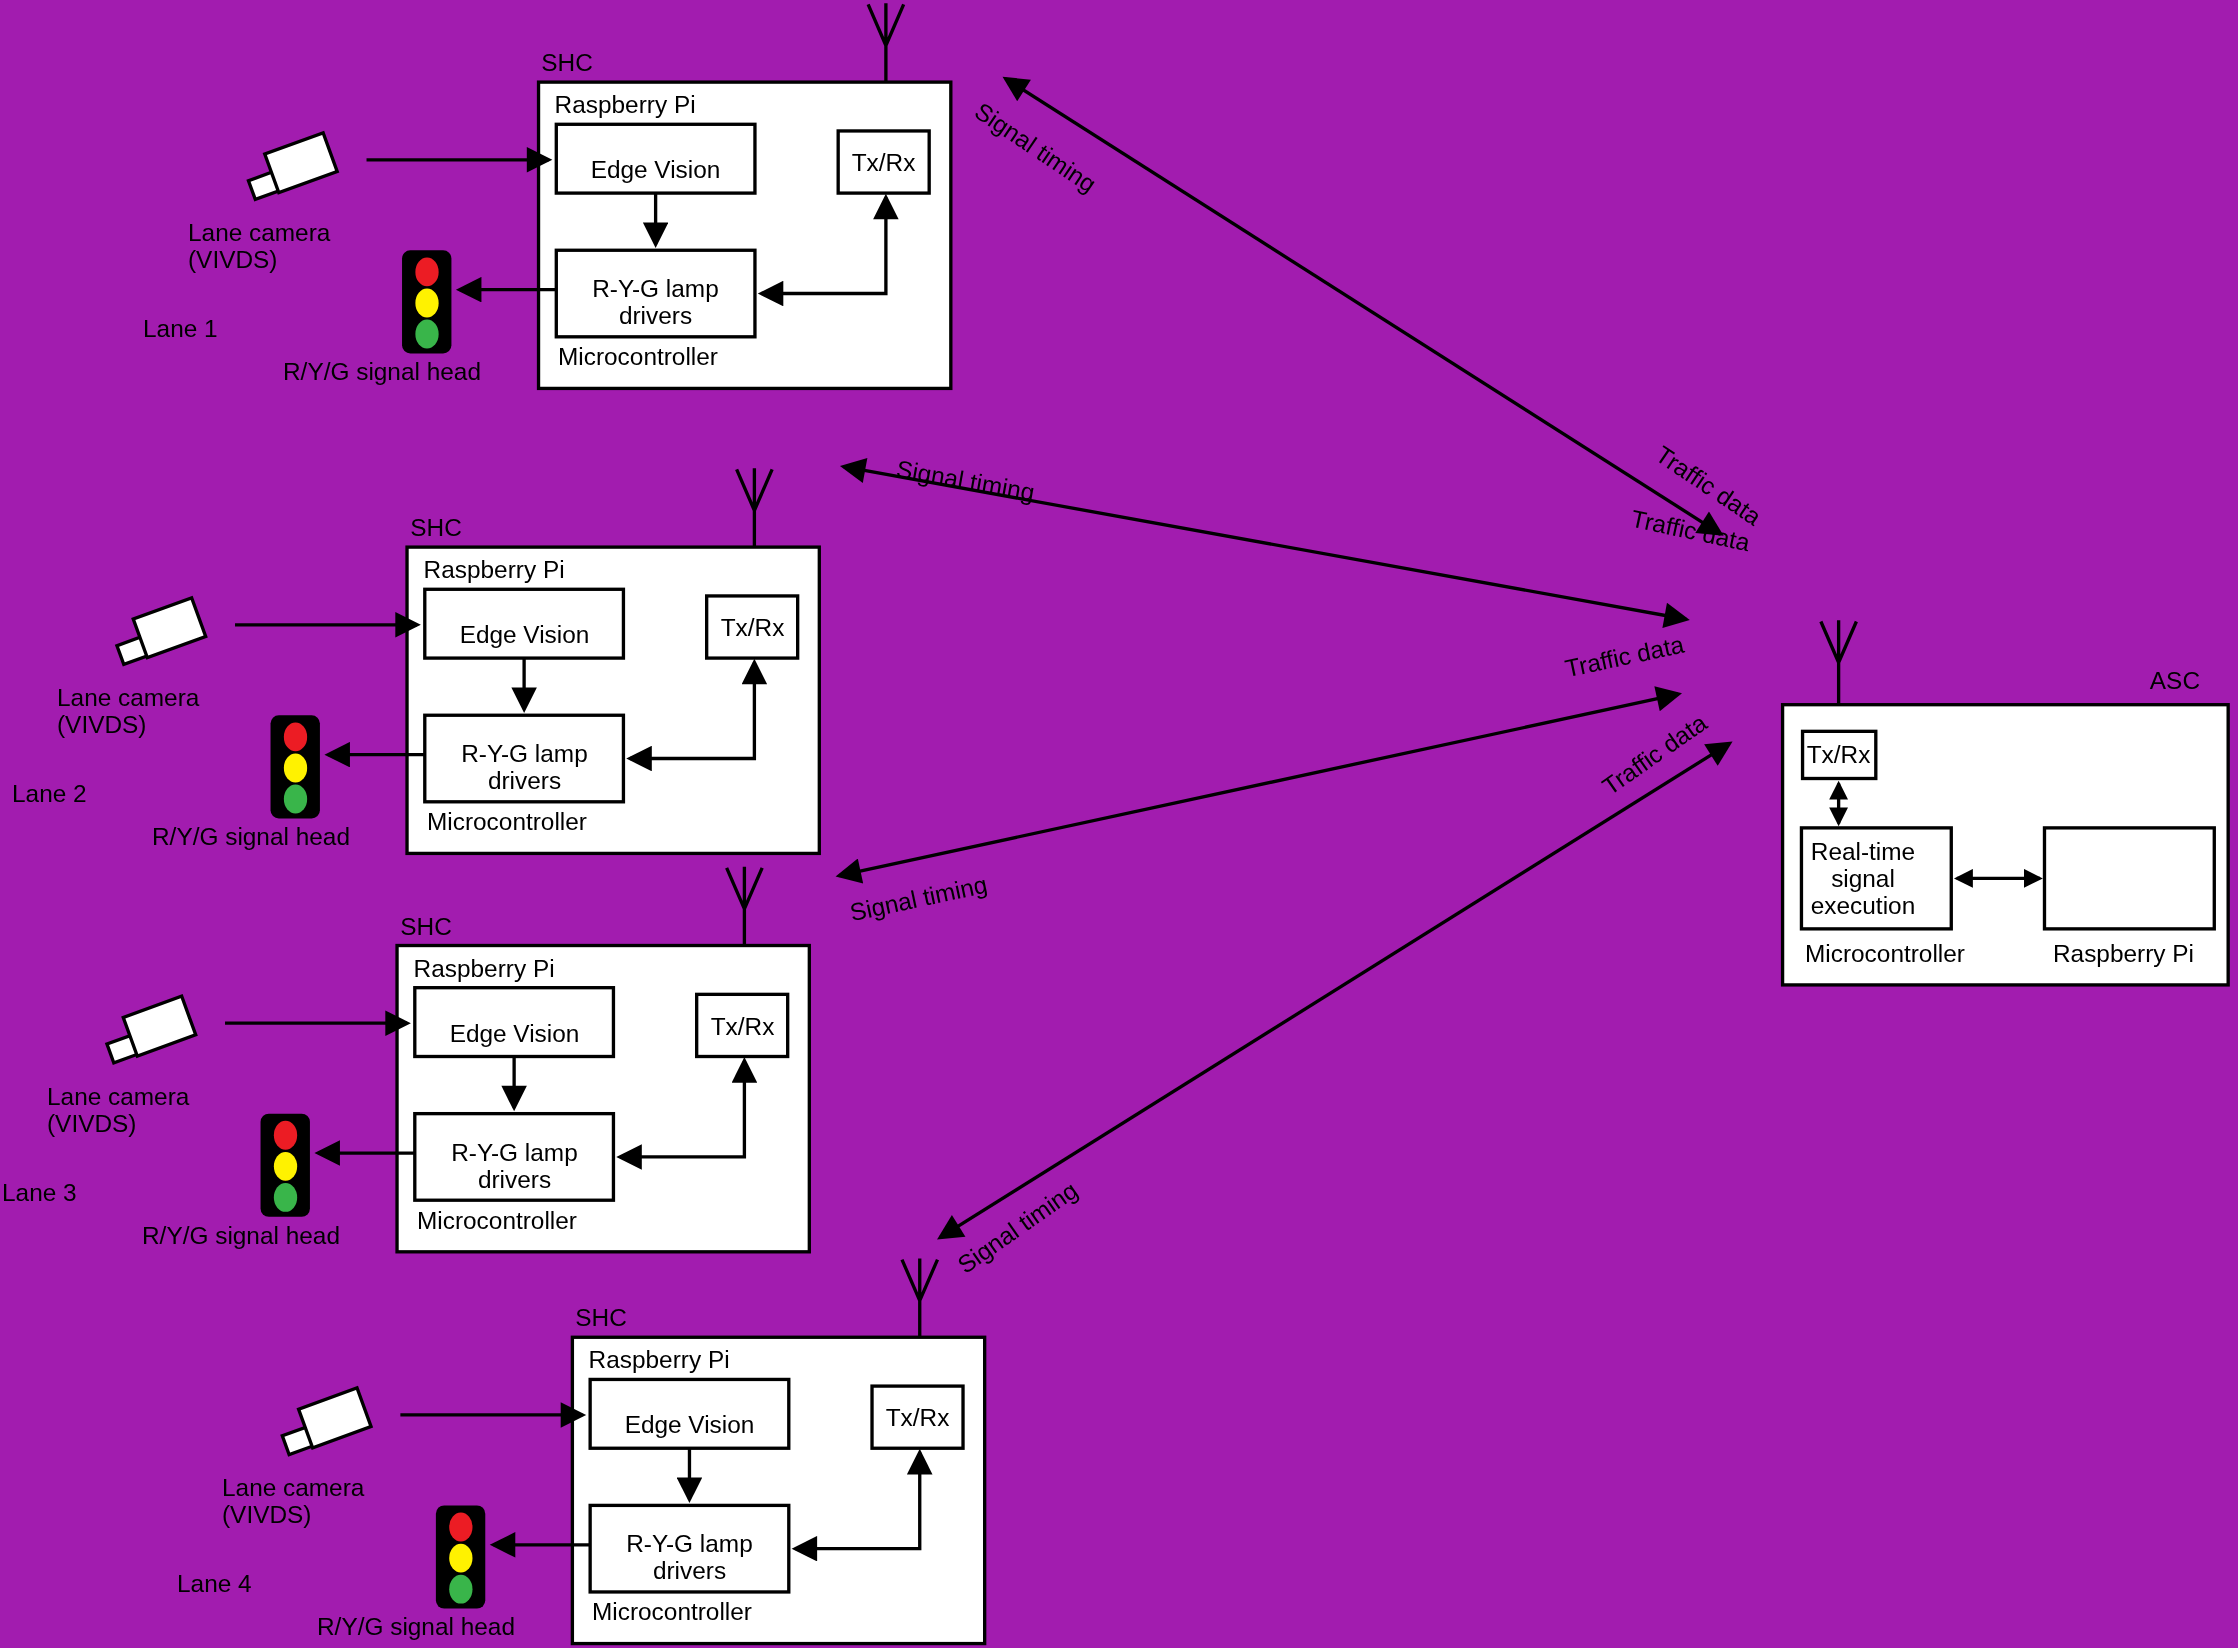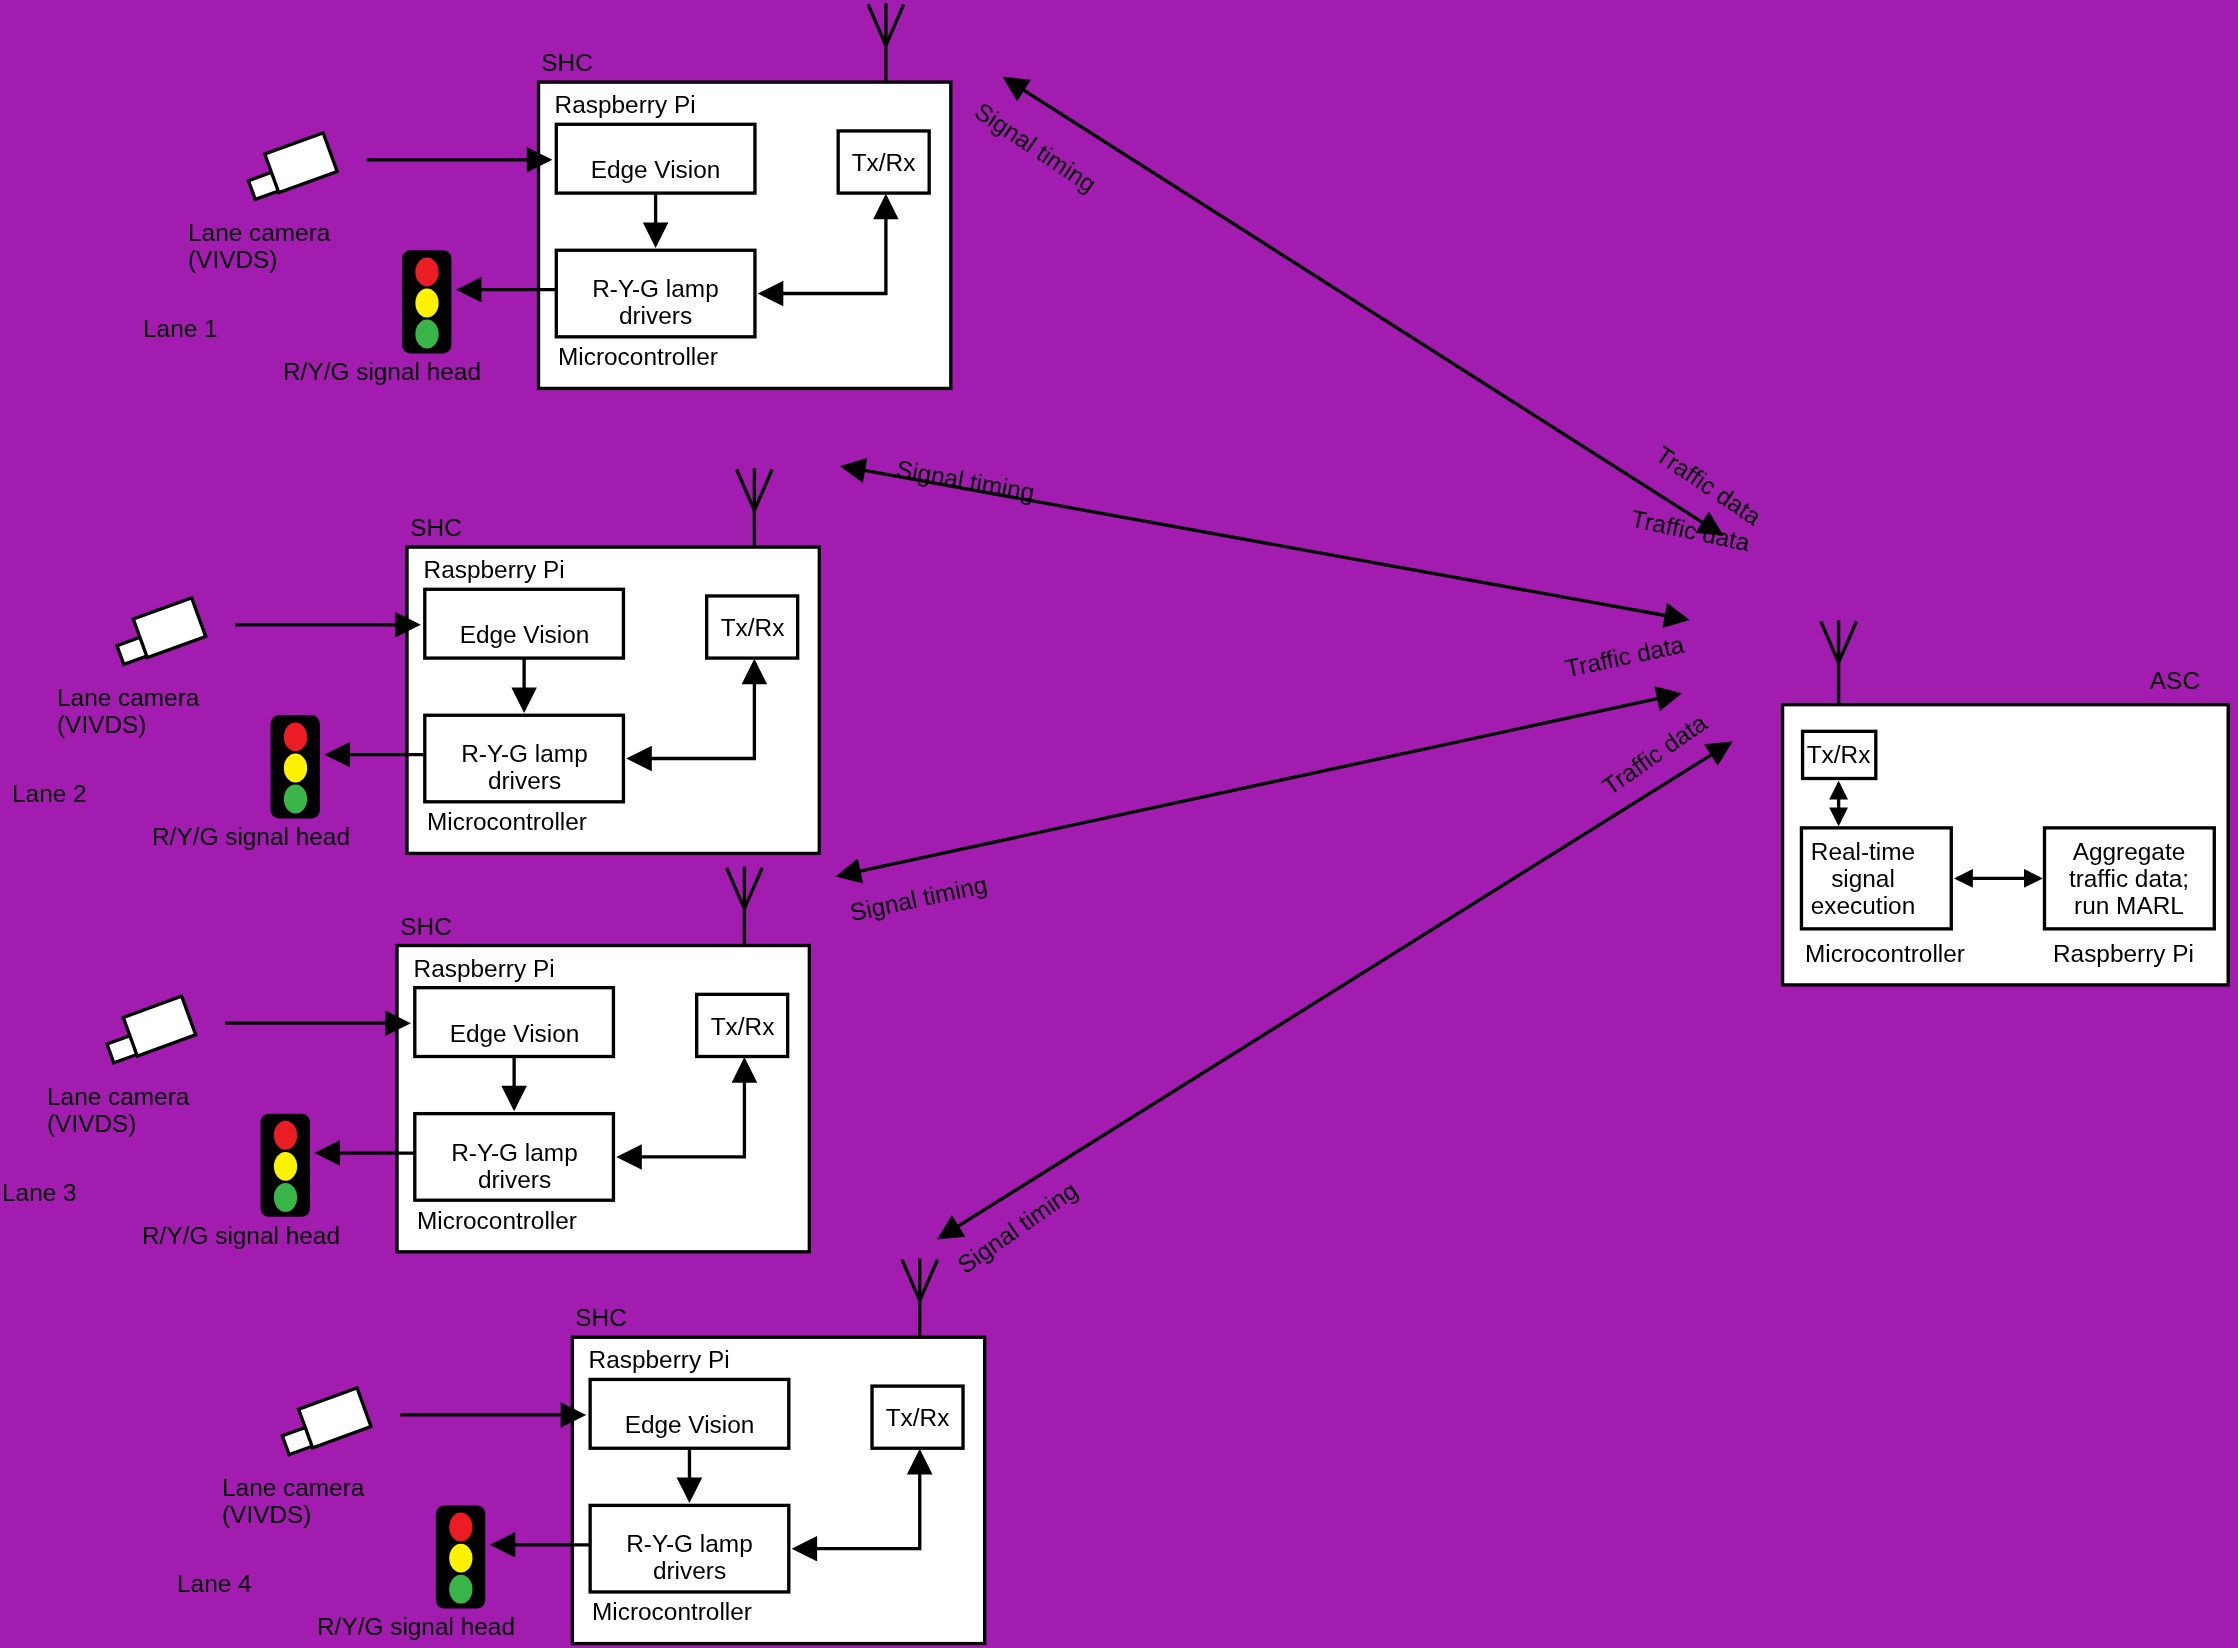--- a/index.html
+++ b/index.html
@@ -229,22 +229,17 @@
   <div class="lbl rot" style="left:1508px;top:643px;transform:rotate(-12deg)">Traffic data</div>
   <div class="lbl rot" style="left:1538px;top:741px;transform:rotate(-35deg)">Traffic data</div>
 
   <div class="lbl" style="left:2086px;top:667px;width:114px;text-align:right">ASC</div>
   <div class="lbl ctr" style="left:1802px;top:731px;width:73px;height:47px">Tx/Rx</div>
   <div class="lbl ctr col" style="left:1801px;top:828px;width:124px;height:101px">
     <span>Real-time</span>
     <span>signal</span>
     <span>execution</span>
   </div>
-  <div class="lbl ctr col" style="left:2044px;top:828px;width:170px;height:101px">
-    <span>Aggregate</span>
-    <span>traffic data;</span>
-    <span>run MARL</span>
-  </div>
   <div class="lbl" style="left:1805px;top:940px">Microcontroller</div>
   <div class="lbl" style="left:2053px;top:940px">Raspberry Pi</div>
 
 </div>
 
 
 </body></html>

